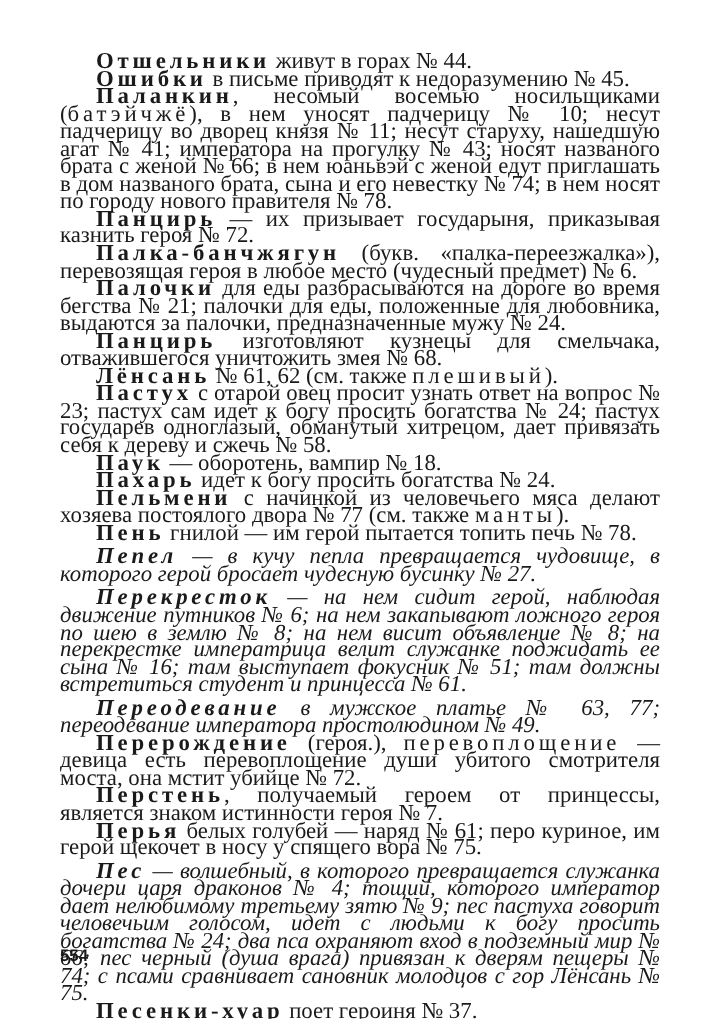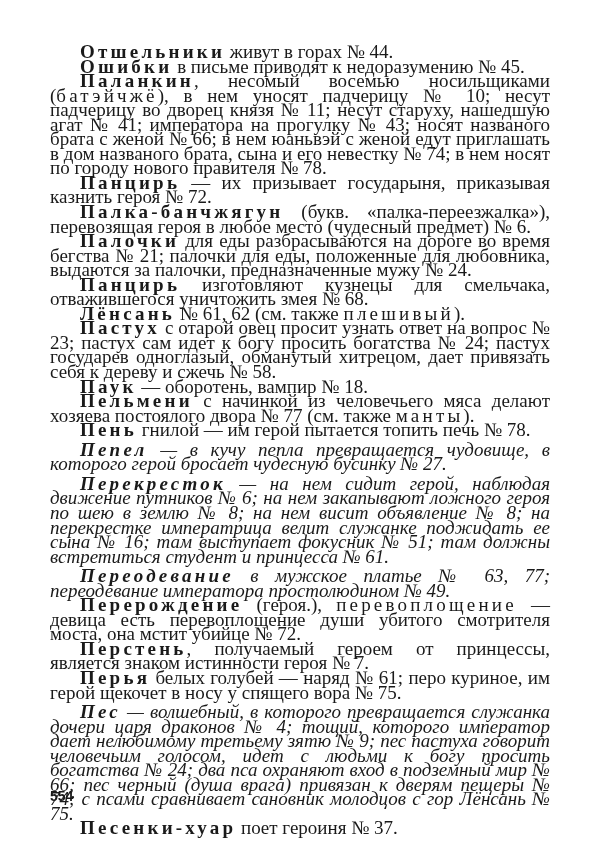--- a/index.html
+++ b/index.html
@@ -70,20 +70,21 @@
 
 
   <p class="entry"><span class="term">Панцирь</span><span> изготовляют кузнецы для смельчака, отважившегося уничтожить змея № 68.</span></p>
 
   <p class="entry"><span class="term">Лёнсань</span><span> № 61, 62 (см. также </span><span class="xref">плешивый</span><span>).</span></p>
 
   <p class="entry"><span class="term">Пастух</span><span> с отарой овец просит узнать ответ на вопрос № 23; пастух сам идет к богу просить богатства № 24; пастух государев одноглазый, обманутый хитрецом, дает привязать себя к дереву и сжечь № 58.</span></p>
 
   <p class="entry"><span class="term">Паук</span><span> — оборотень, вампир № 18.</span></p>
 
+  <p class="entry"><span class="term">Пахарь</span><span> идет к богу просить богатства № 24.</span></p>
 
   <p class="entry"><span class="term">Пельмени</span><span> с начинкой из человечьего мяса делают хозяева постоялого двора № 77 (см. также </span><span class="xref">манты</span><span>).</span></p>
 
   <p class="entry"><span class="term">Пень</span><span> гнилой — им герой пытается топить печь № 78.</span></p>
 
   <p class="entry gap"><span class="term">Пепел</span><span> — в кучу пепла превращается чудовище, в которого герой бросает чудесную бусинку № 27.</span></p>
 
   <p class="entry gap"><span class="term">Перекресток</span><span> — на нем сидит герой, наблюдая движение путников № 6; на нем закапывают ложного героя по шею в землю № 8; на нем висит объявление № 8; на перекрестке императрица велит служанке поджидать ее сына № 16; там выступает фокусник № 51; там должны встретиться студент и принцесса № 61.</span></p>
 
   <p class="entry gap"><span class="term">Переодевание</span><span> в мужское платье № 63, 77; переодевание императора простолюдином № 49.</span></p>

